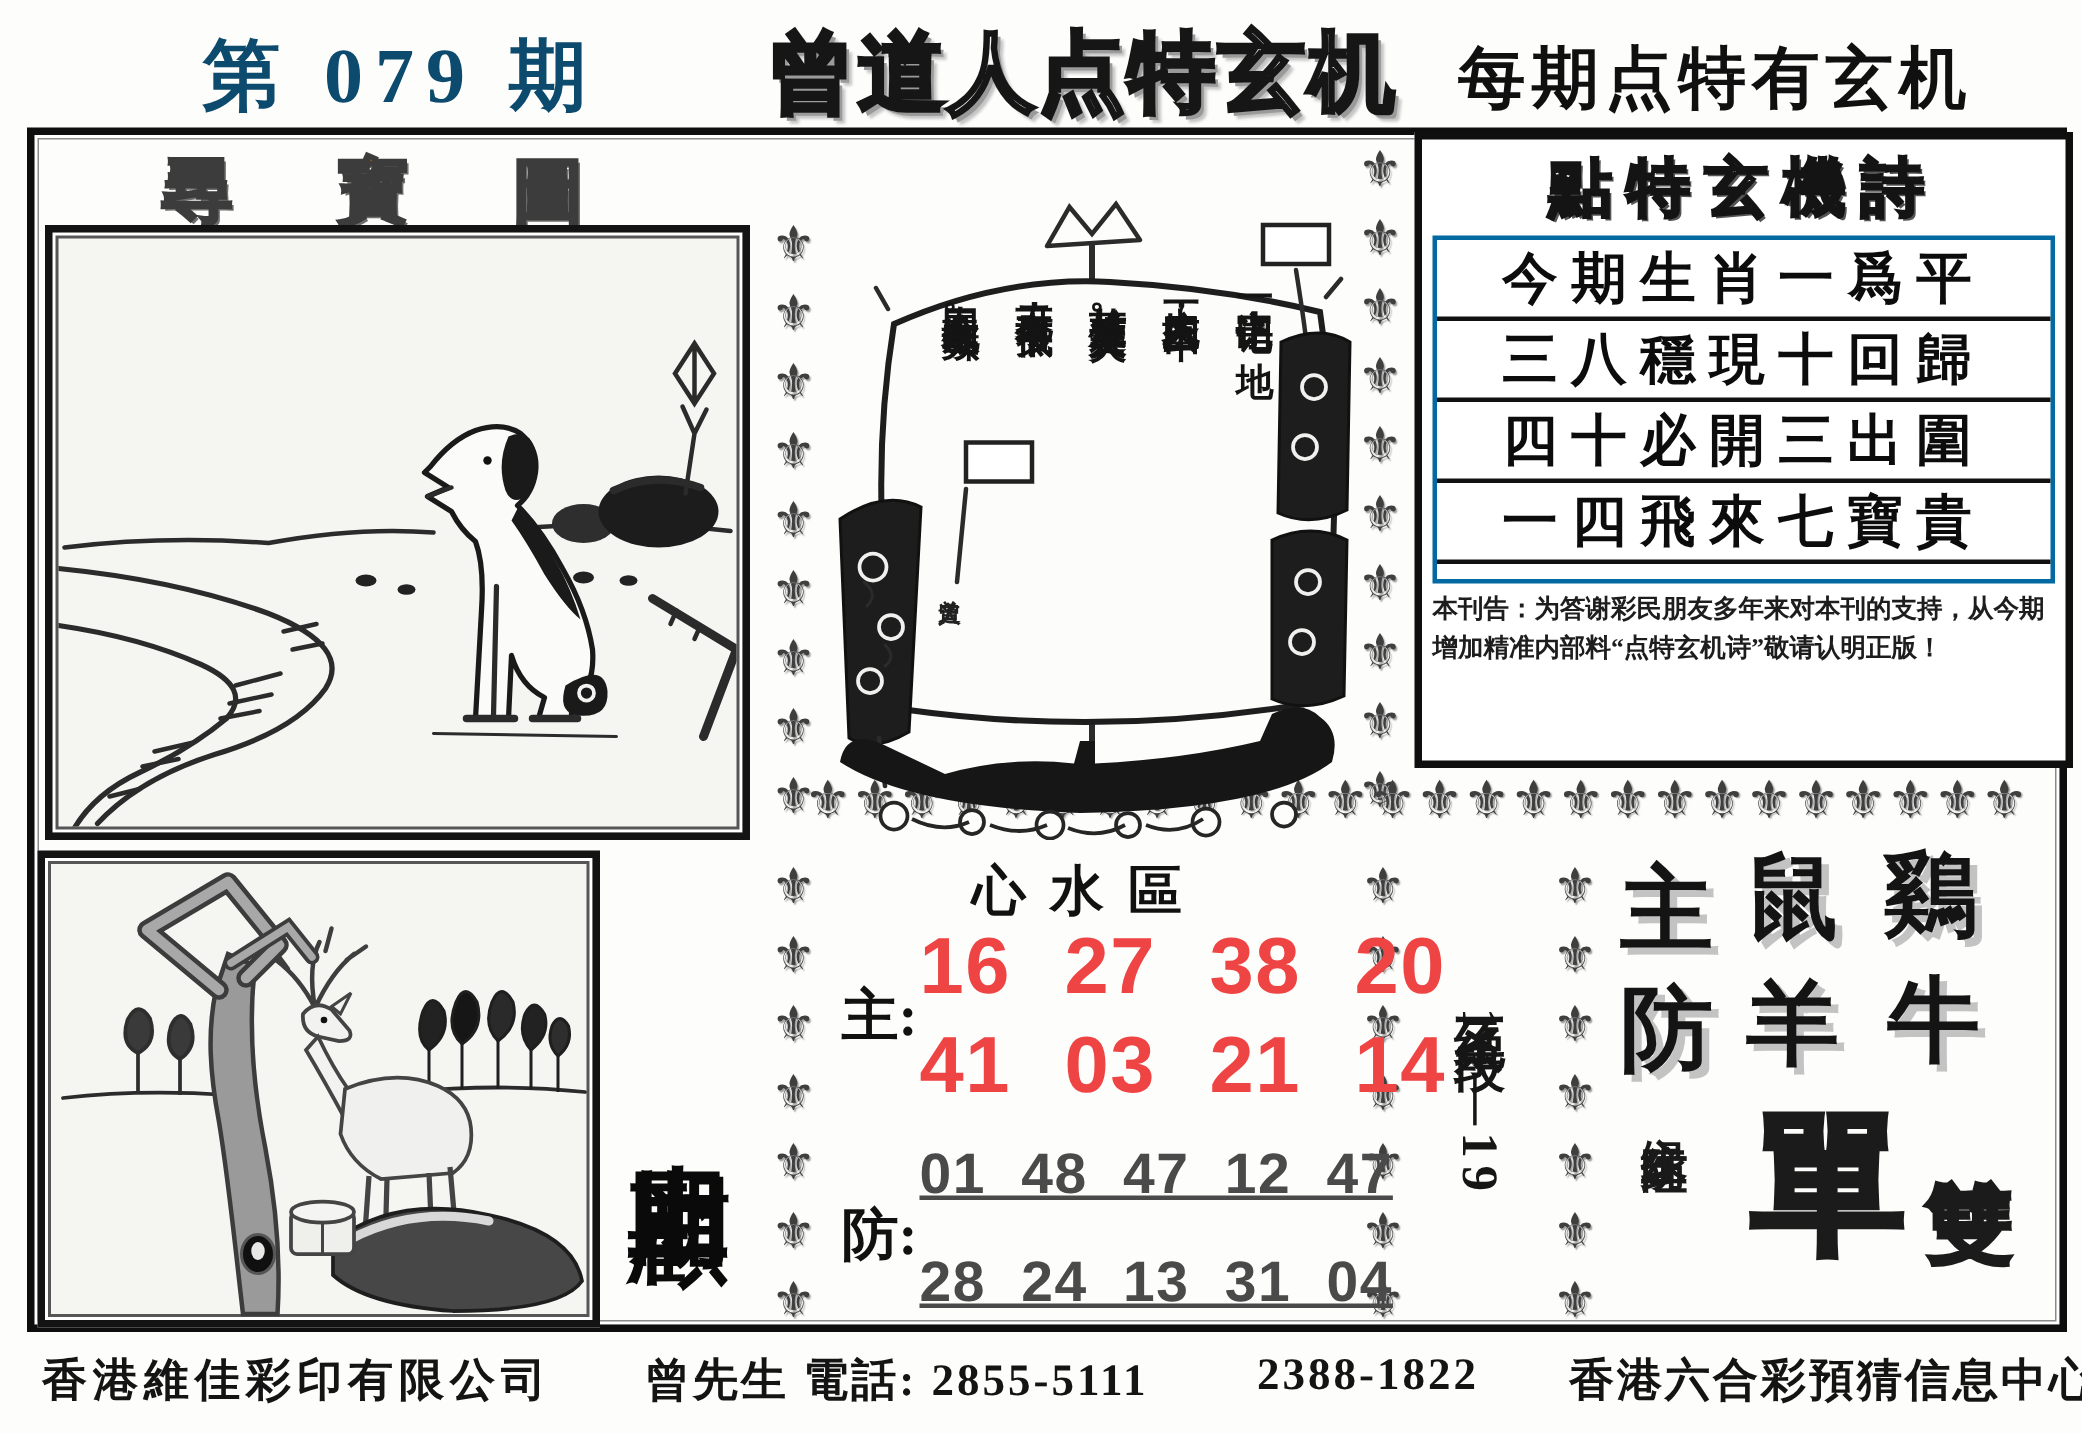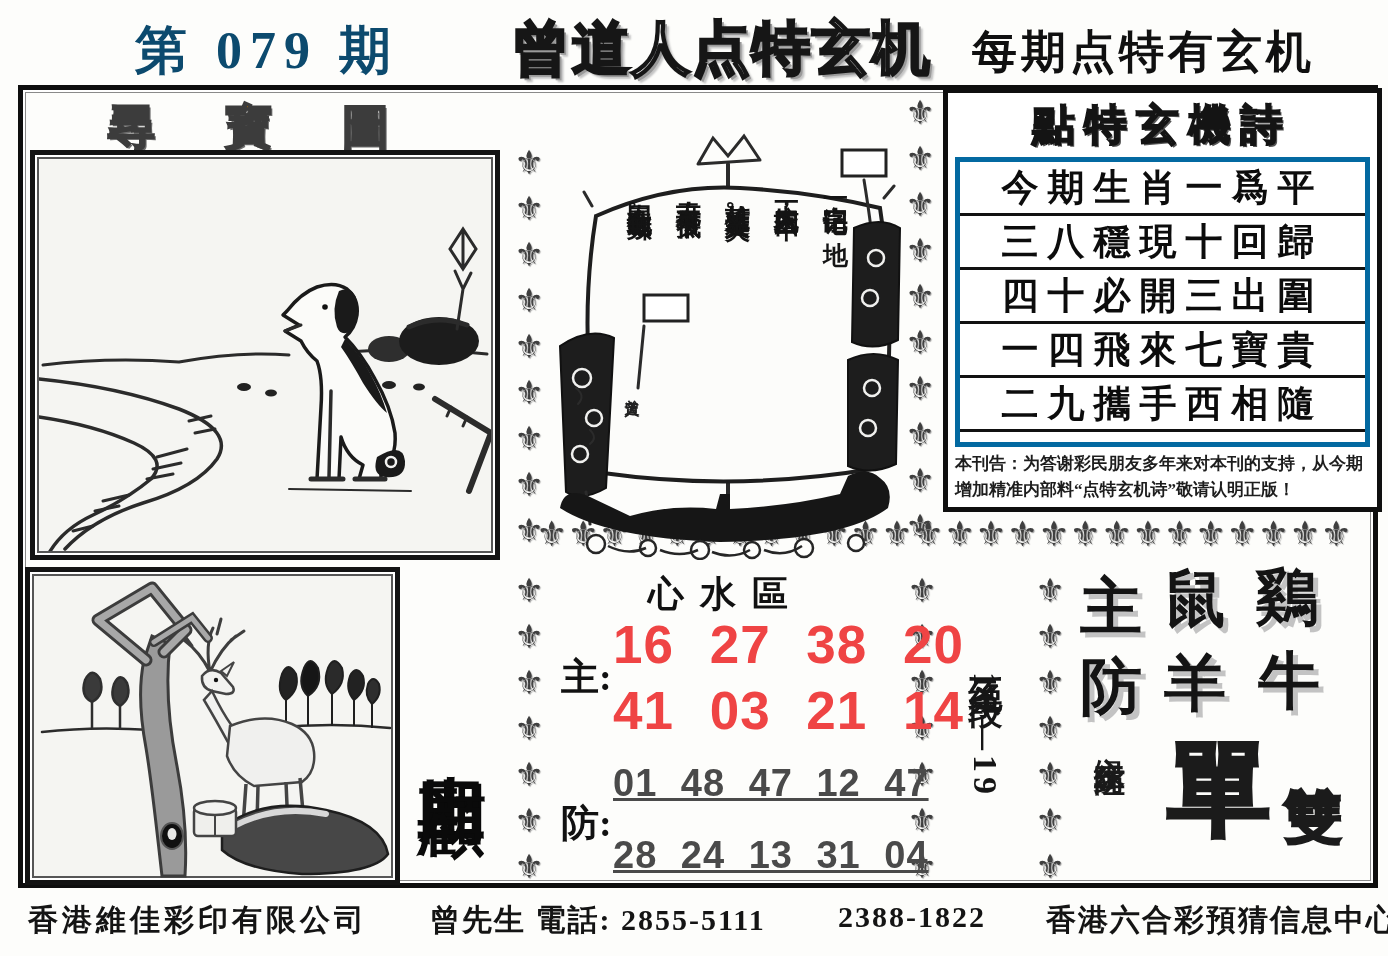--- a/index.html
+++ b/index.html
@@ -46,21 +46,21 @@
         font-size:25px;font-weight:bold;line-height:49px;letter-spacing:2px;color:#141414;}
   .sail-sign{position:absolute;left:74px;top:300px;writing-mode:vertical-rl;text-orientation:upright;
         font-size:15px;font-weight:bold;letter-spacing:1px;color:#222;}
 
   
   .mystic-panel{left:943px;top:88px;width:439px;height:424px;box-sizing:border-box;
         border:5px solid #0f0f0f;background:#fff;padding:5px 7px;overflow:hidden;}
   .mystic-title{height:54px;display:flex;align-items:center;justify-content:center;
         font-family:"Liberation Sans",sans-serif;font-size:42px;font-weight:900;letter-spacing:10px;
         color:#fafafa;-webkit-text-stroke:2px #141414;text-shadow:2px 2px 0 #555;}
-  .mystic-rows{border:5px solid #0369a1;margin-top:5px;}
+  .mystic-rows{border:3px solid #0369a1;margin-top:5px;}
   .mystic-row{height:51px;border-bottom:3px solid #111;display:flex;align-items:center;justify-content:center;
         font-size:37px;font-weight:bold;letter-spacing:9px;color:#0c0c0c;white-space:nowrap;}
   .mystic-spacer{height:10px;border-bottom:none;}
   .mystic-notice{margin-top:4px;font-size:17px;font-weight:bold;color:#1d1d1d;line-height:1.55;white-space:nowrap;}
 
   
   .review-title{left:402px;top:574px;width:100px;height:308px;writing-mode:vertical-rl;text-orientation:upright;
         line-height:98px;font-size:68px;font-weight:900;font-family:"Liberation Sans",sans-serif;
         letter-spacing:4px;color:#0a0a0a;text-align:center;}
   .hot-zone{left:555px;top:566px;width:342px;height:318px;}
@@ -244,21 +244,20 @@
     <div class="sail-sign">曾道人</div>
   </div>
 
   <div class="abs mystic-panel">
     <div class="mystic-title">點特玄機詩</div>
     <div class="mystic-rows">
       <div class="mystic-row">今期生肖一爲平</div>
       <div class="mystic-row">三八穩現十回歸</div>
       <div class="mystic-row">四十必開三出圍</div>
       <div class="mystic-row">一四飛來七寶貴</div>
-      <div class="mystic-row">二九攜手西相隨</div>
       <div class="mystic-row mystic-spacer"></div>
     </div>
     <div class="mystic-notice">
       <div>本刊告：为答谢彩民朋友多年来对本刊的支持，从今期</div>
       <div>增加精准内部料“点特玄机诗”敬请认明正版！</div>
     </div>
   </div>
 
   <div class="abs pic-frame deer-frame">
     <svg width="359" height="302" viewBox="0 0 359 302">

